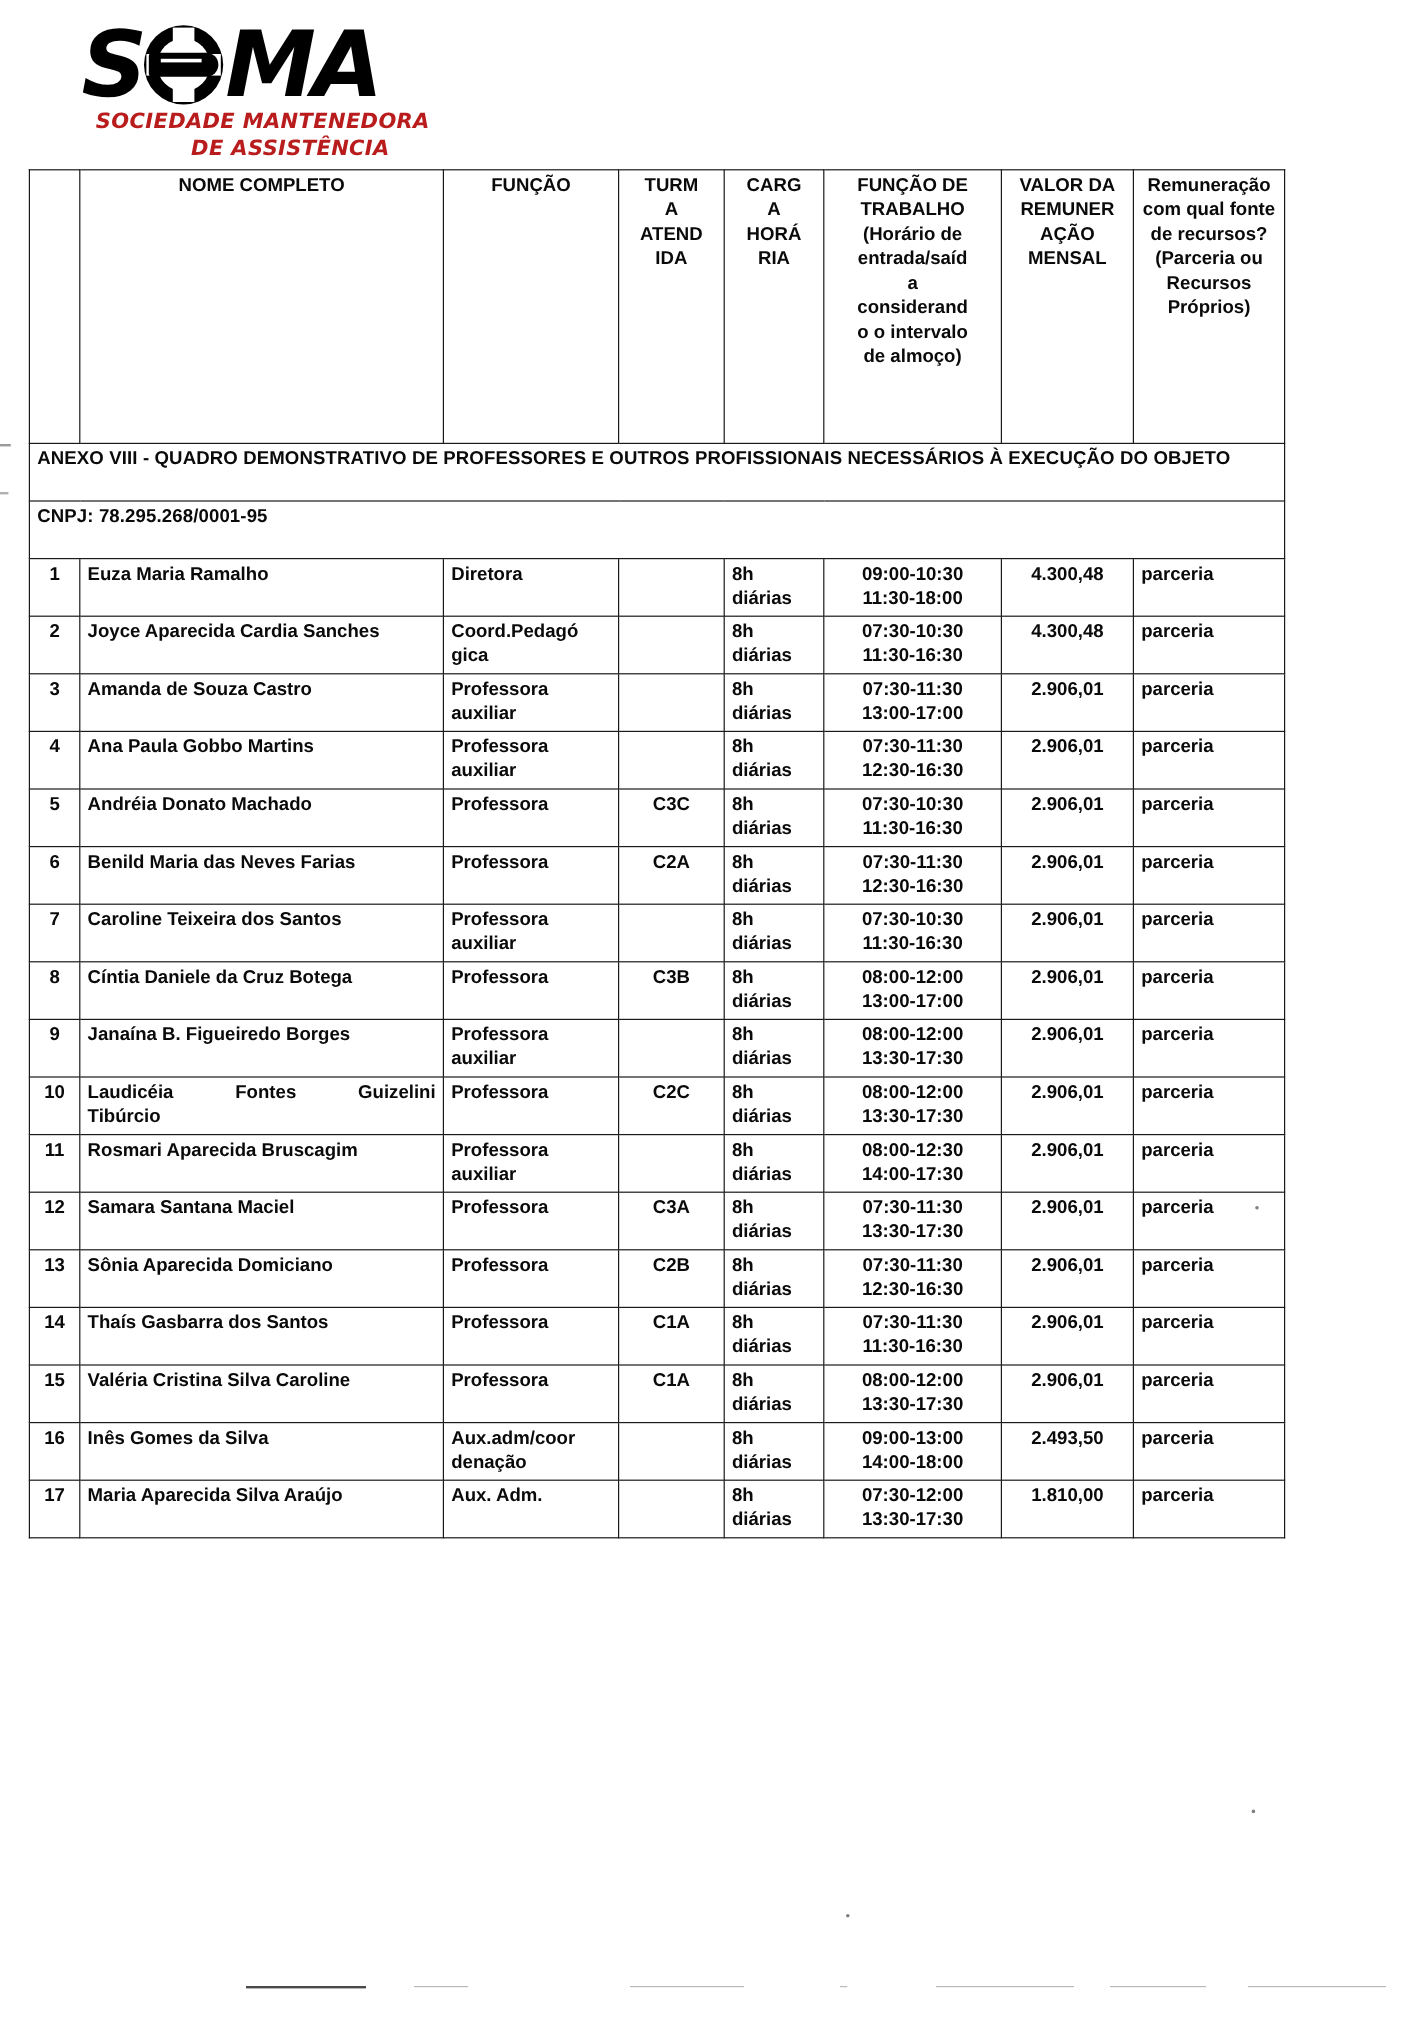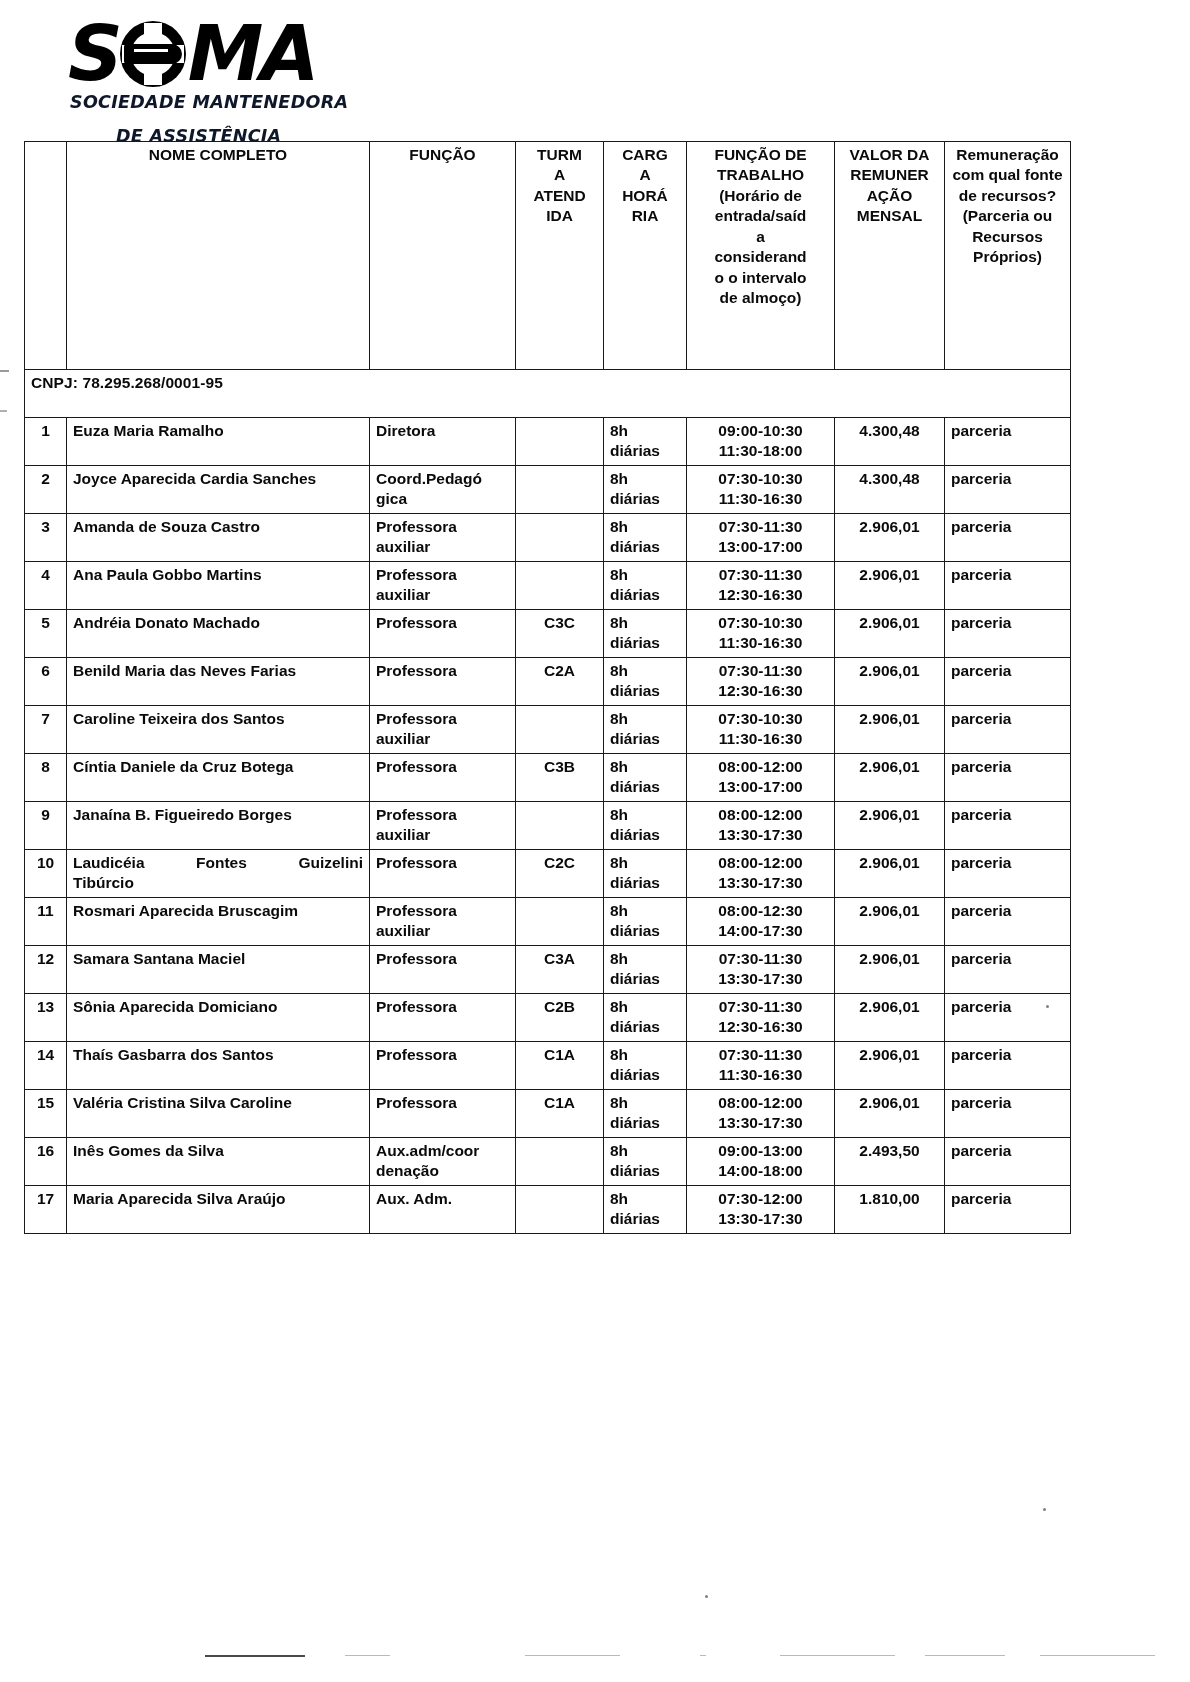--- a/index.html
+++ b/index.html
@@ -80,25 +80,25 @@
     left: 10px; top: 5px;
     width: 34px; height: 3px;
     background: #fff;
   }
   #logo-sub1, #logo-sub2 {
     font-family: "DejaVu Sans", sans-serif;
     font-weight: 900;
     font-style: italic;
     font-size: 17.5px;
     letter-spacing: 0.3px;
-    color: #0f172a;
-    text-align: left;
+    color: #b91c1c;
+    text-align: center;
   }
   #logo-sub1 { margin-top: 2px; padding-left: 2px; }
-  #logo-sub2 { margin-top: 14px; padding-left: 48px; }
+  #logo-sub2 { margin-top: 2px; padding-left: 48px; }
 
   
   #doc-table {
     position: absolute;
     left: 24px; top: 141px;
     width: 1046px;
     border-collapse: collapse;
     table-layout: fixed;
   }
   #doc-table td, #doc-table th {
@@ -198,20 +198,23 @@
       <col style="width:303px">
       <col style="width:146px">
     <col style="width:88px">
       <col style="width:83px">
       <col style="width:148px">
     <col style="width:110px">
       <col style="width:126px">
   </colgroup>
 
   <tbody>
+    <tr>
+      <td class="info-cell title-cell" colspan="8">ANEXO VIII - QUADRO DEMONSTRATIVO DE PROFESSORES E OUTROS PROFISSIONAIS NECESSÁRIOS À EXECUÇÃO DO OBJETO</td>
+    </tr>
     <tr>
       <td class="info-cell small" colspan="8">CNPJ: 78.295.268/0001-95</td>
     </tr>
   </tbody>
 
   <thead>
     <tr>
       <td></td>
       <td class="hdr-nome">NOME COMPLETO</td>
       <td>FUNÇÃO</td>

